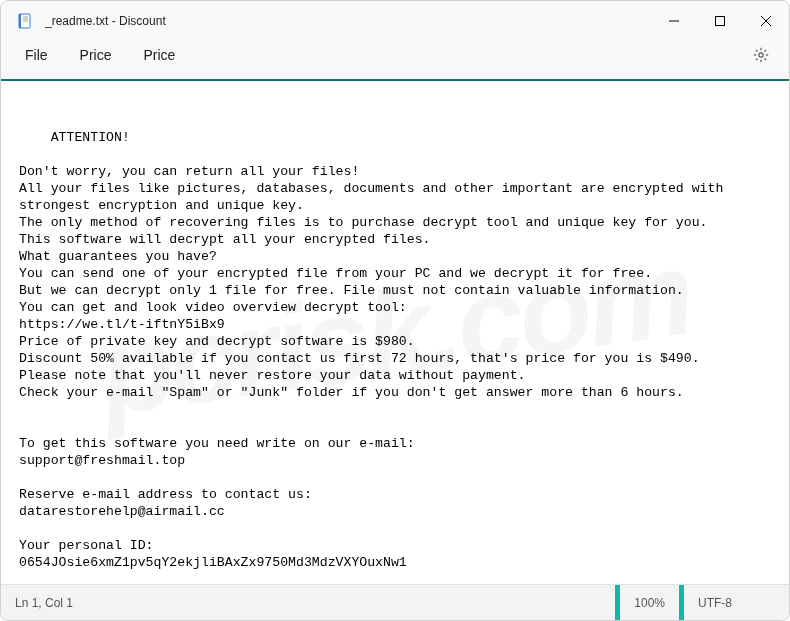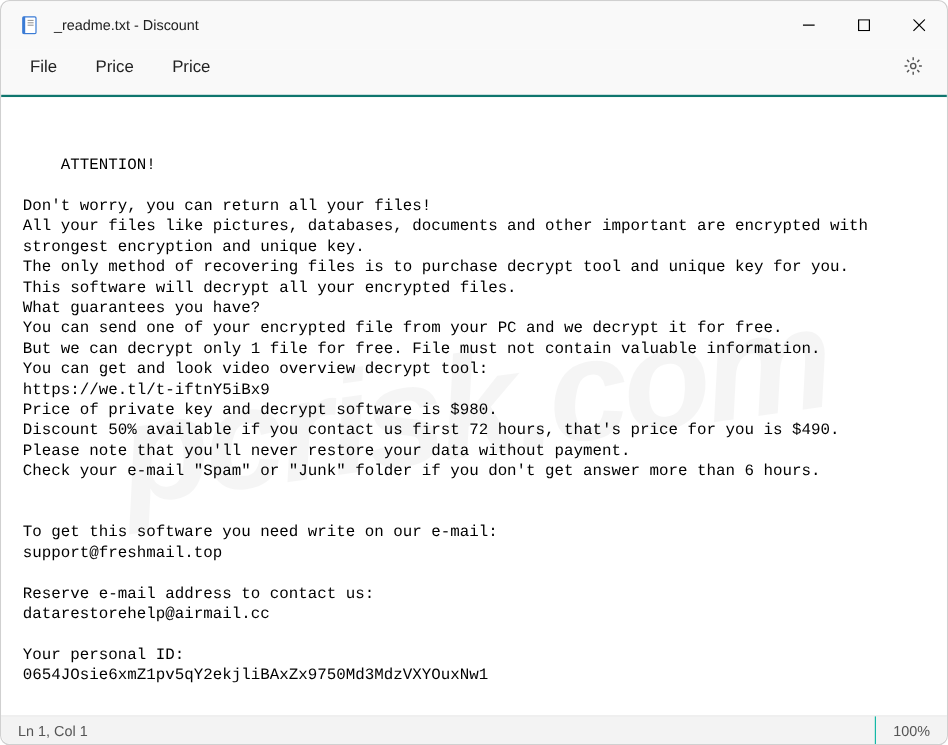--- a/index.html
+++ b/index.html
@@ -83,35 +83,35 @@
       font-family: Consolas, "Courier New", monospace;
       font-size: 13.2px;
       line-height: 17px;
       color: #000;
       white-space: pre-wrap;
       overflow: hidden;
       background: #fff;
       position: relative;
     }
     .statusbar {
-      height: 24px;
+      height: 36px;
       background: #f3f3f3;
       border-top: 1px solid #e0e0e0;
       display: flex;
       align-items: center;
       font-size: 12px;
       color: #555;
       border-bottom-left-radius: 8px;
       border-bottom-right-radius: 8px;
     }
     .statusbar .cell {
       padding: 0 14px;
     }
     .statusbar .spacer { flex: 1; }
-    .statusbar .cell.border { border-left: 1px solid #14b8a6; height: 100%; display:flex; align-items:center; }
+    .statusbar .cell.border { border-left: 5px solid #14b8a6; height: 100%; display:flex; align-items:center; }
     .watermark {
       position: absolute;
       top: 50%; left: 50%;
       transform: translate(-50%, -50%) rotate(-8deg);
       font-size: 120px;
       font-weight: 700;
       font-style: italic;
       color: rgba(0,0,0,0.04);
       font-family: Arial, sans-serif;
       pointer-events: none;
@@ -204,15 +204,16 @@
 datarestorehelp@airmail.cc
 
 Your personal ID:
 0654JOsie6xmZ1pv5qY2ekjliBAxZx9750Md3MdzVXYOuxNw1</span>
   </div>
 
   <div class="statusbar">
     <div class="cell">Ln 1, Col 1</div>
     <div class="spacer"></div>
     <div class="cell border">100%</div>
+    <div class="cell border" style="min-width:110px">UTF-8</div>
   </div>
 
 </div>
 
 </body></html>

